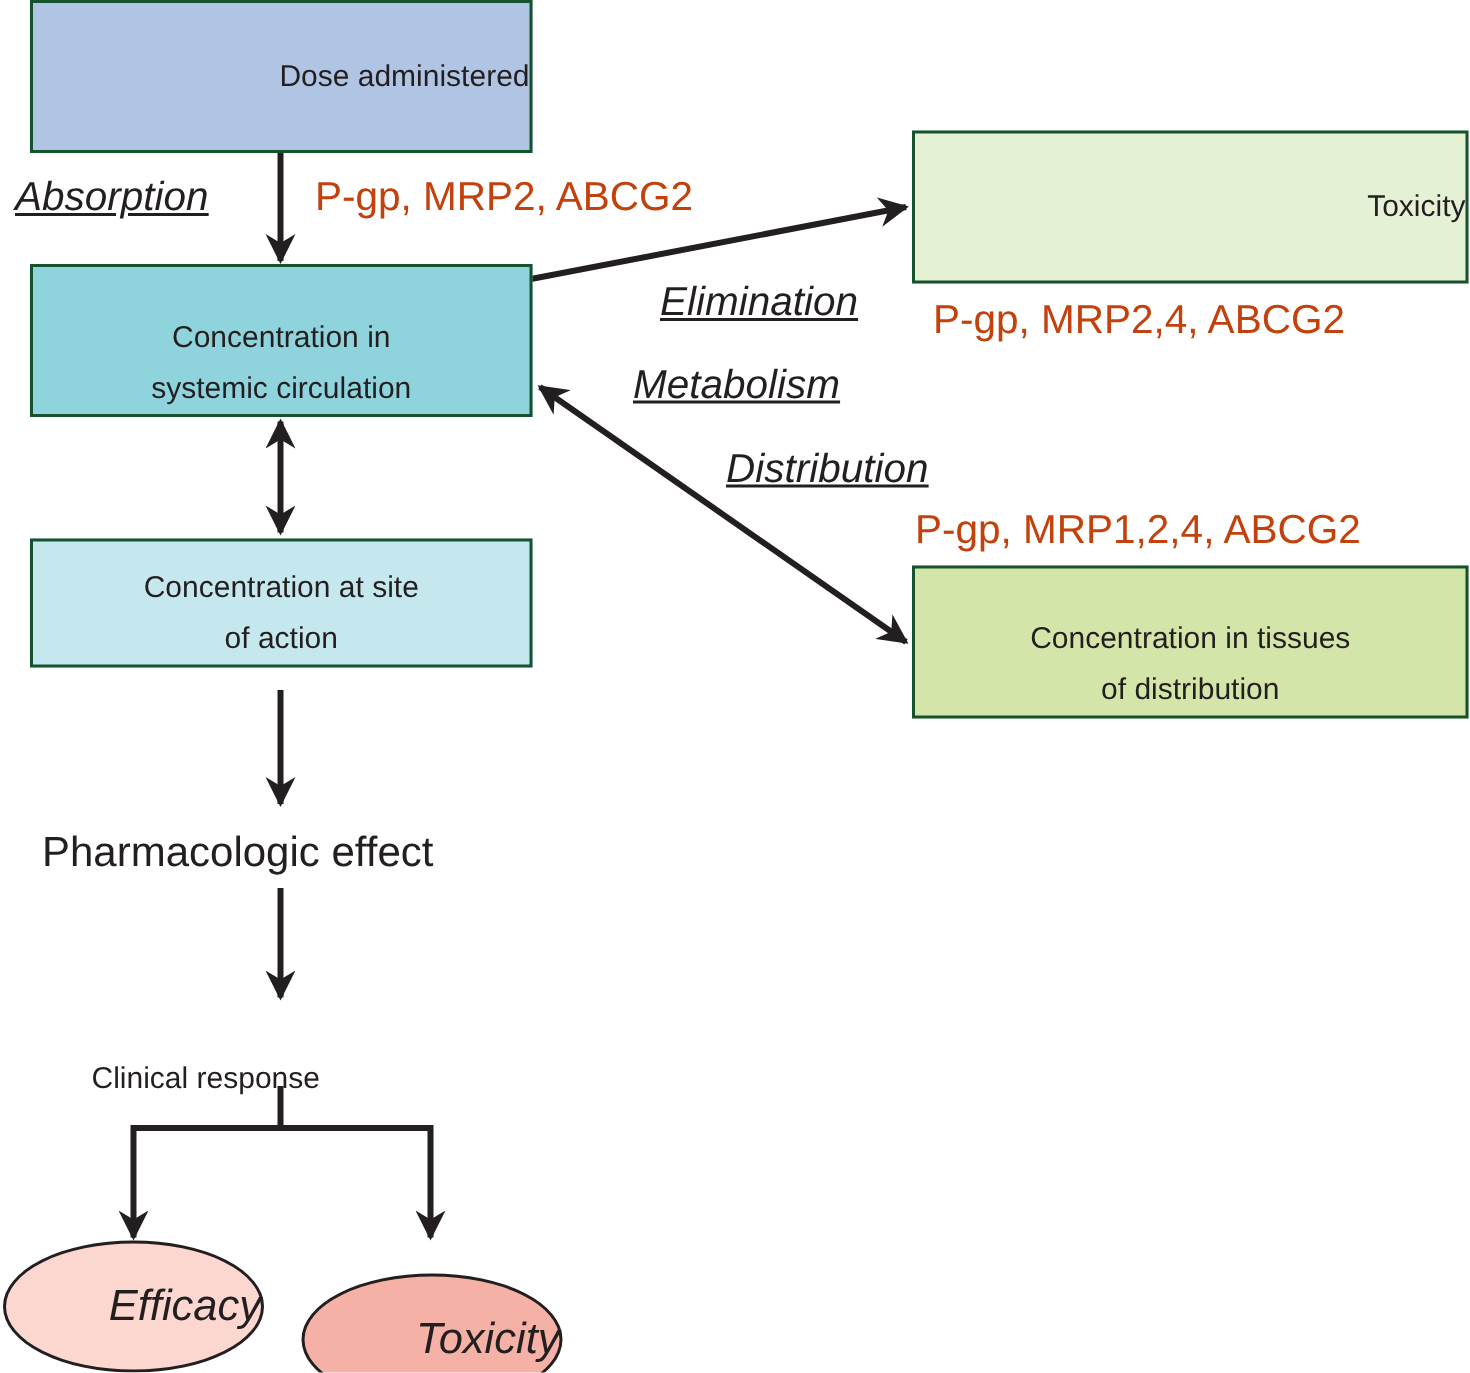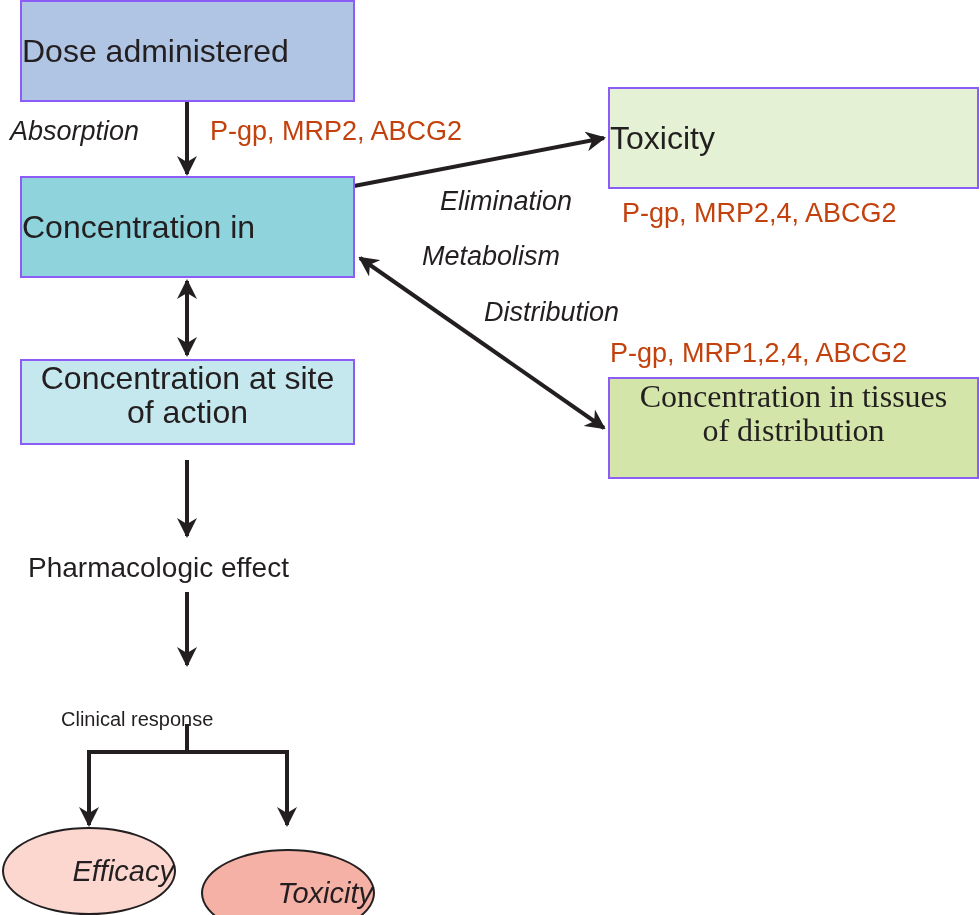--- a/index.html
+++ b/index.html
@@ -1,22 +1,22 @@
 <!DOCTYPE html>
 <html><head>
 <meta charset="utf-8">
 <style>
   html, body { margin:0; padding:0; background:#ffffff; }
   body { width:980px; height:915px; position:relative; overflow:hidden;
          font-family:"Liberation Sans", sans-serif; color:#231f20; }
-  .box { position:absolute; box-sizing:border-box; border:2px solid #8b5cf6;
-         display:flex; align-items:center; justify-content:flex-start; text-align:center;
-         font-size:32px; line-height:34px; }
+  .box { position:absolute; box-sizing:border-box; border:2px solid #14532d;
+         display:flex; align-items:center; justify-content:flex-end; text-align:center;
+         font-size:20px; line-height:34px; }
   .lbl { position:absolute; font-size:27px; white-space:nowrap; }
-  .it { font-style:italic; }
+  .it { font-style:italic;text-decoration:underline; }
   .red { color:#c2410c; }
   .oval { position:absolute; box-sizing:border-box; border:2px solid #231f20; border-radius:50%;
           display:flex; align-items:center; justify-content:flex-end; font-style:italic; font-size:29px; }
   svg.arrows { position:absolute; left:0; top:0; }
 </style>
 </head>
 <body>
 
 <svg class="arrows" width="980" height="915">
   <defs>
@@ -37,40 +37,41 @@
   </g>
 </svg>
 
 <div class="box" style="left:20px; top:0px; width:335px; height:102px; background:#b0c4e4;">
   <span>Dose administered</span>
 </div>
 
 <span class="lbl it" style="left:10px; top:116px;">Absorption</span>
 <span class="lbl red" style="left:210px; top:116px;">P-gp, MRP2, ABCG2</span>
 
-<div class="box" style="left:20px; top:176px; width:335px; height:102px; background:#8fd3dc; flex-direction:row;">
+<div class="box" style="left:20px; top:176px; width:335px; height:102px; background:#8fd3dc; flex-direction:column;">
   <span>Concentration in</span>
+  <span>systemic circulation</span>
 </div>
 
 <div class="box" style="left:608px; top:87px; width:371px; height:102px; background:#e4f1d4;">
   <span>Toxicity</span>
 </div>
 
 <span class="lbl it" style="left:440px; top:186px;">Elimination</span>
 <span class="lbl red" style="left:622px; top:198px;">P-gp, MRP2,4, ABCG2</span>
 <span class="lbl it" style="left:422px; top:241px;">Metabolism</span>
 <span class="lbl it" style="left:484px; top:297px;">Distribution</span>
 <span class="lbl red" style="left:610px; top:338px;">P-gp, MRP1,2,4, ABCG2</span>
 
 <div class="box" style="left:20px; top:359px; width:335px; height:86px; background:#c5e7ee; flex-direction:column;">
   <span>Concentration at site</span>
   <span>of action</span>
 </div>
 
-<div class="box" style="left:608px; top:377px; width:371px; height:102px; background:#d3e5a8; flex-direction:column;font-family:Liberation Serif, serif;">
+<div class="box" style="left:608px; top:377px; width:371px; height:102px; background:#d3e5a8; flex-direction:column;">
   <span>Concentration in tissues</span>
   <span>of distribution</span>
 </div>
 
 <span class="lbl" style="left:28px; top:552px; font-size:28px;">Pharmacologic effect</span>
 <span class="lbl" style="left:61px; top:708px; font-size:20px;">Clinical response</span>
 
 <div class="oval" style="left:2px; top:827px; width:174px; height:88px; background:#fcd7d0;">
   <span>Efficacy</span>
 </div>

